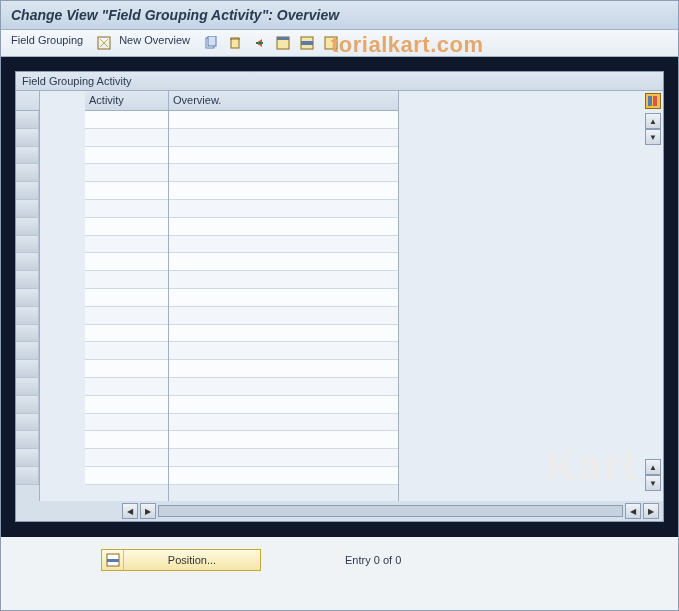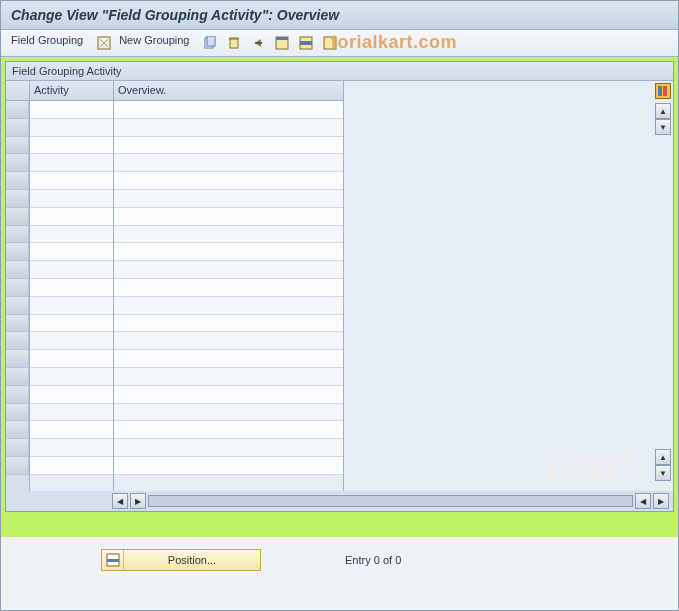--- a/index.html
+++ b/index.html
@@ -35,29 +35,29 @@
     .toolbar-label { color: #2a3a50; margin-right: 6px; }
     .tb-icon {
       width: 18px; height: 18px;
       display: inline-flex; align-items: center; justify-content: center;
       cursor: pointer;
       border: 1px solid transparent;
     }
     .watermark {
       position: absolute;
       left: 330px; top: 2px;
-      font-size: 18px;
+      font-size: 22px;
       font-weight: bold;
       color: #e6a86a;
       letter-spacing: .5px;
       pointer-events: none;
     }
     .content-area {
-      background: #bef264;
-      padding: 4px;
+      background: #0f172a;
+      padding: 14px;
       height: 480px;
     }
     .panel {
       border: 1px solid #8a9db5;
       background: #e6edf4;
     }
     .panel-header {
       background: linear-gradient(#e0e8f1, #cfdbe8);
       border-bottom: 1px solid #a0b0c5;
       padding: 3px 6px;
@@ -72,21 +72,21 @@
       height: 410px;
     }
     .grid-selectors {
       width: 24px;
       background: #d6e0ea;
       border-right: 1px solid #a0b0c5;
     }
     .sel-header { height: 20px; background: linear-gradient(#e0e8f1,#cfdbe8); border-bottom: 1px solid #a0b0c5; }
     .sel-cell { height: 17.8px; background: linear-gradient(#dfe6ee,#c7d1dd); border-bottom: 1px solid #b8c4d3; border-right:1px solid #b8c4d3;}
     .grid-col { border-right: 1px solid #a0b0c5; }
-    .col-activity { width: 84px; }
+    .col-activity { width: 84px; margin-left: 45px; }
     .col-descript { width: 230px; }
     .col-header {
       height: 20px;
       background: linear-gradient(#e0e8f1,#cfdbe8);
       border-bottom: 1px solid #a0b0c5;
       padding: 3px 4px;
       color: #2a3a50;
     }
     .cell { height: 17.8px; background: #fafcfe; border-bottom: 1px solid #d0d8e2; }
     .cell:nth-child(odd){ background:#f3f7fb;}
@@ -167,21 +167,21 @@
 </div>
 
 <div class="toolbar">
   <span class="toolbar-label">Field Grouping</span>
   <span class="tb-icon">
     <svg width="14" height="14">
         <rect x="1" y="1" width="12" height="12" fill="none" stroke="#8a6a1a"></rect>
         <path d="M3 3l8 8M3 11l8-8" stroke="#c5a83a"></path>
       </svg>
   </span>
-  <span class="toolbar-label">New Grouping</span>
+  <span class="toolbar-label">New Overview</span>
   <span class="tb-icon">
     <svg width="14" height="14">
         <rect x="2" y="2" width="8" height="10" fill="#fff" stroke="#5a7aaa"></rect>
         <rect x="4" y="0" width="8" height="10" fill="#cfe0f5" stroke="#5a7aaa"></rect>
       </svg>
   </span>
   <span class="tb-icon">
     <svg width="14" height="14">
         <rect x="3" y="2" width="8" height="10" fill="#f5e7a8" stroke="#8a6a1a"></rect>
         <path d="M2 3h10" stroke="#8a6a1a"></path>

